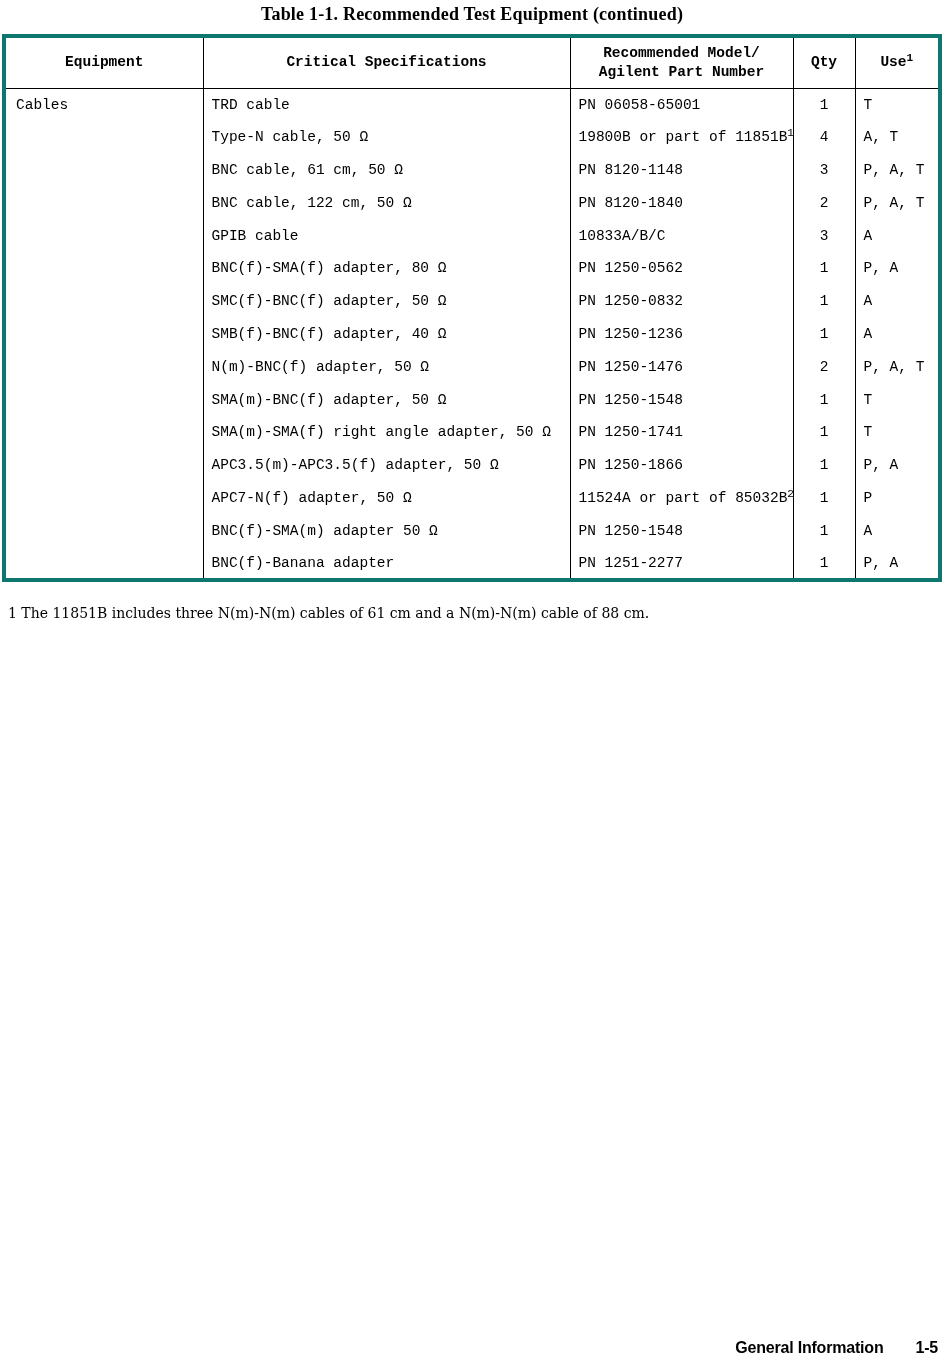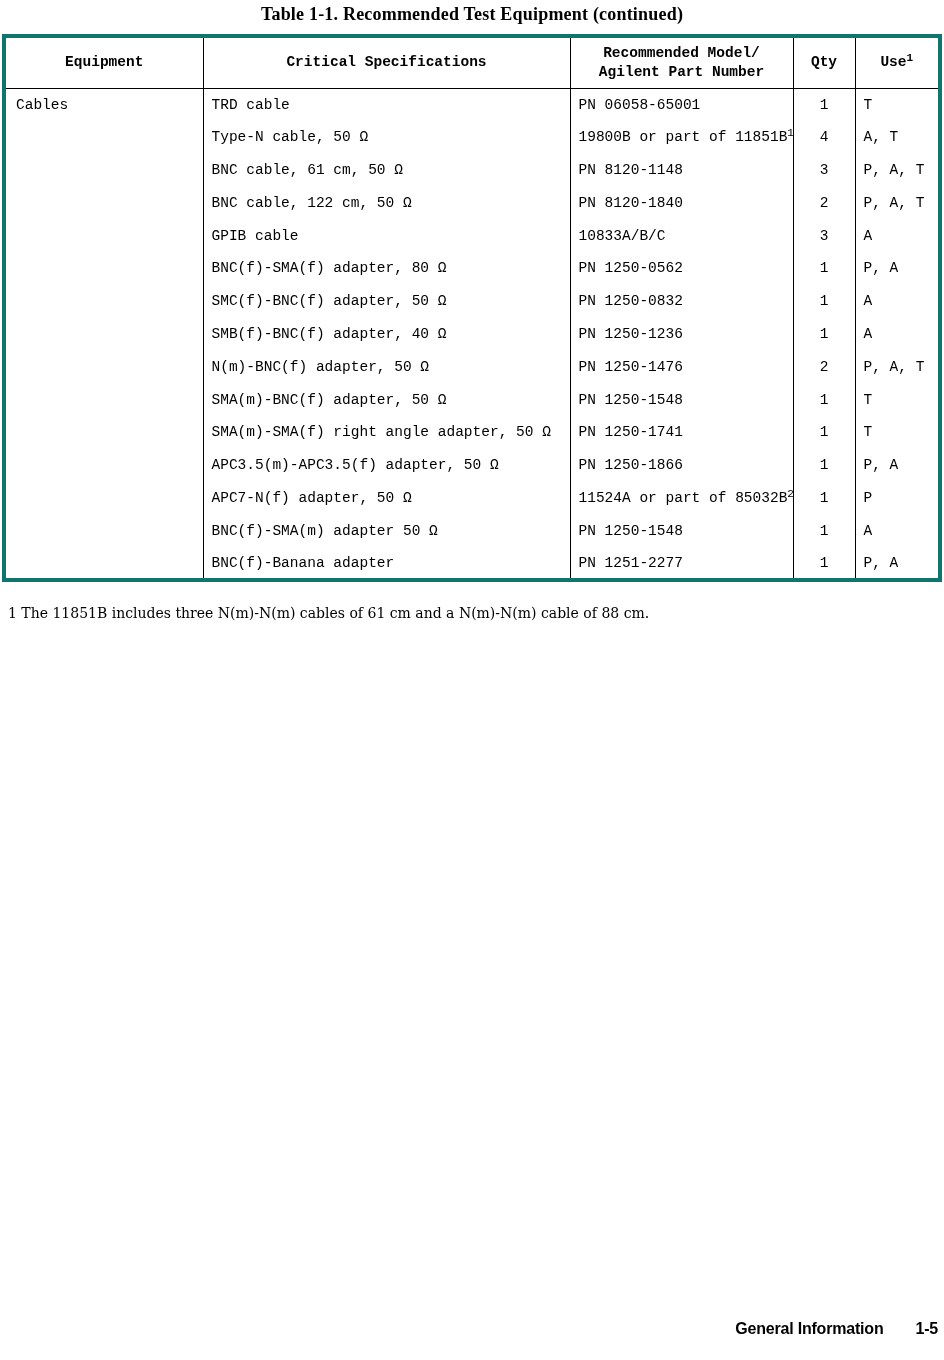--- a/index.html
+++ b/index.html
@@ -73,21 +73,21 @@
   .footnotes {
     margin: 17px 0 0 8px;
     font-size: 14px;
   }
   .footnote-line {
     line-height: 28px;
   }
   .page-footer {
     position: absolute;
     right: 6px;
-    bottom: 22px;
+    bottom: 3px;
     font-family: "Liberation Sans", sans-serif;
     font-weight: bold;
     font-size: 16px;
     letter-spacing: -0.2px;
   }
   .page-footer .page-number {
     margin-left: 32px;
   }
 </style>
 </head>

